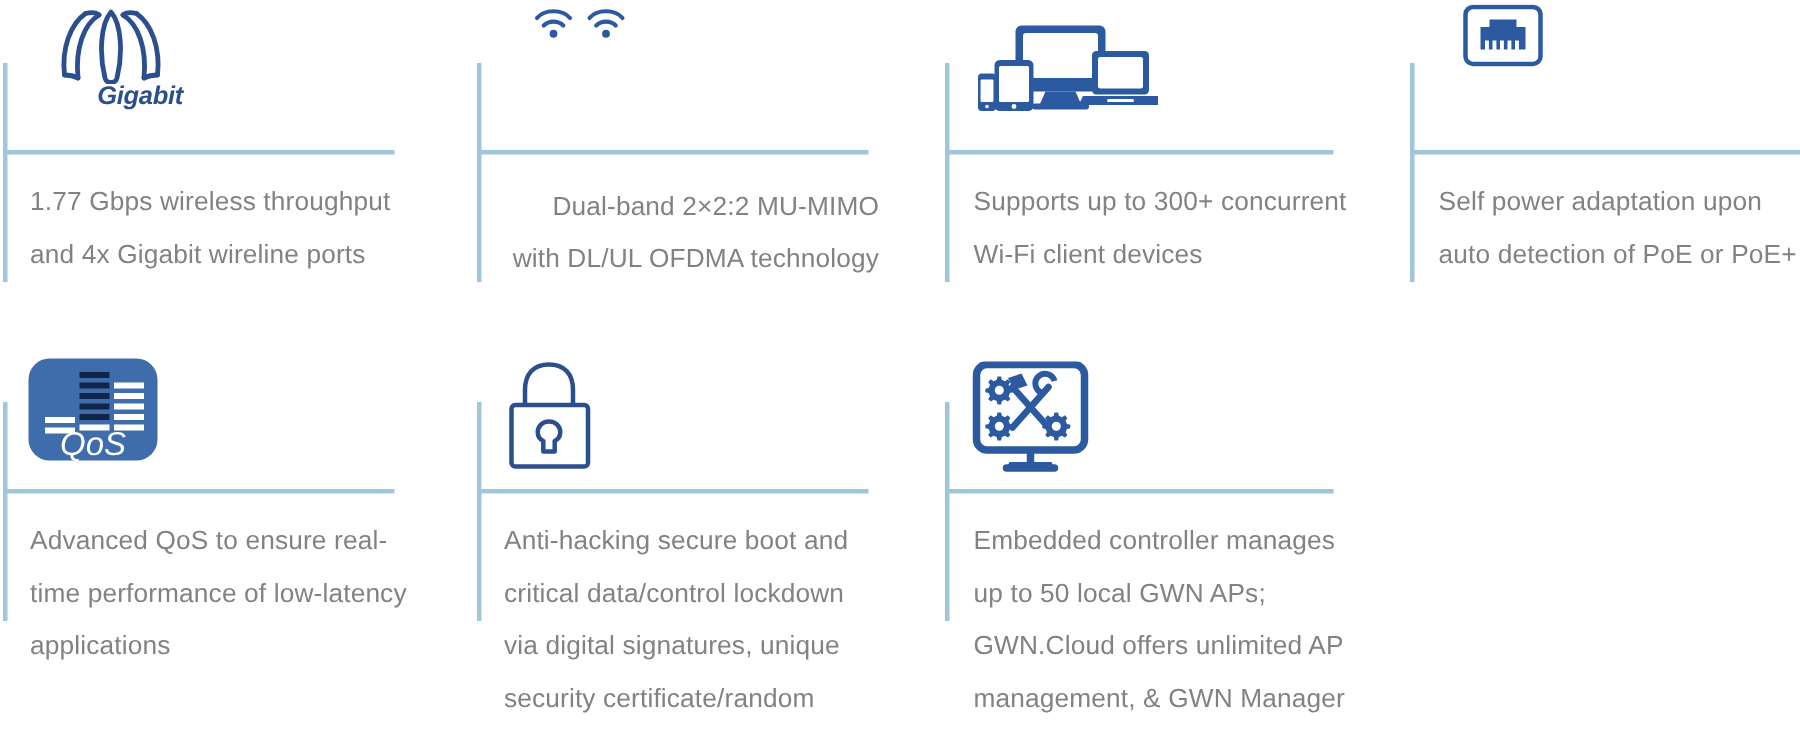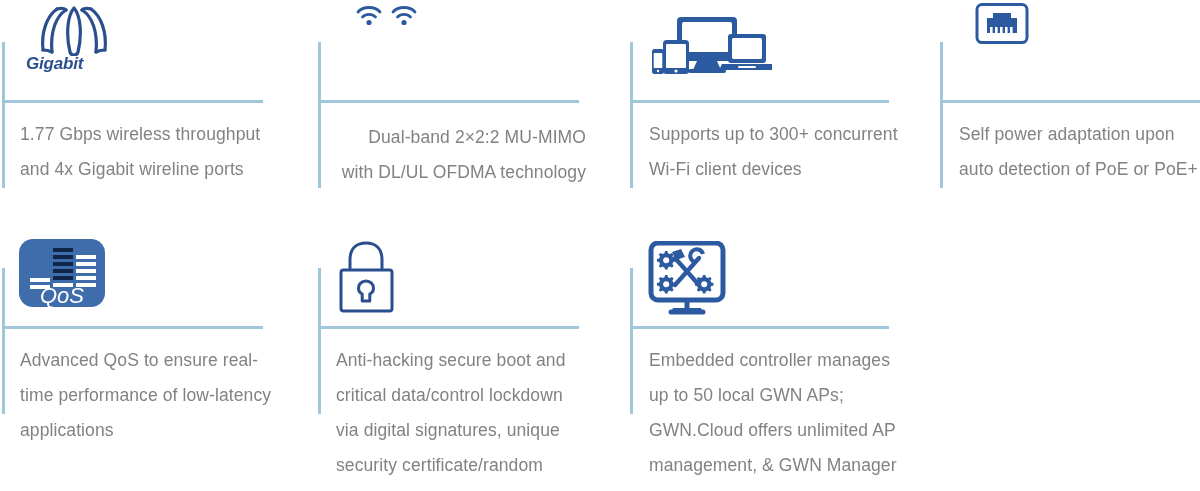--- a/index.html
+++ b/index.html
@@ -33,21 +33,21 @@
     color:#808285;
     font-size:17.5px;
     line-height:35px;
     letter-spacing:0.1px;
     font-family:"Liberation Sans", sans-serif;
   }
 
   
   .gigabit-ico{position:relative;width:96px;height:78px;}
   .gig-label{
-    position:absolute;left:0;top:48px;width:96px;text-align:left;
+    position:absolute;left:0;top:48px;width:96px;text-align:right;
     font-size:17px;font-weight:bold;font-style:italic;color:#2b4f8e;
     letter-spacing:-0.2px;
   }
 
   
   .mimo-ico{position:relative;width:74px;height:80px;}
   .mimo-box{
     position:absolute;left:13px;top:22px;width:48px;height:52px;
     background:#2c5aa0;border-radius:9px;
   }

